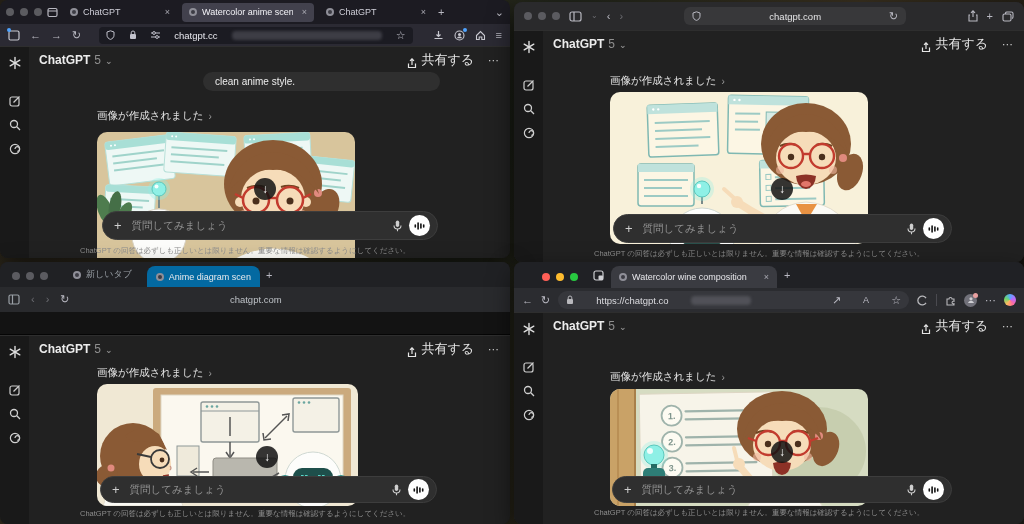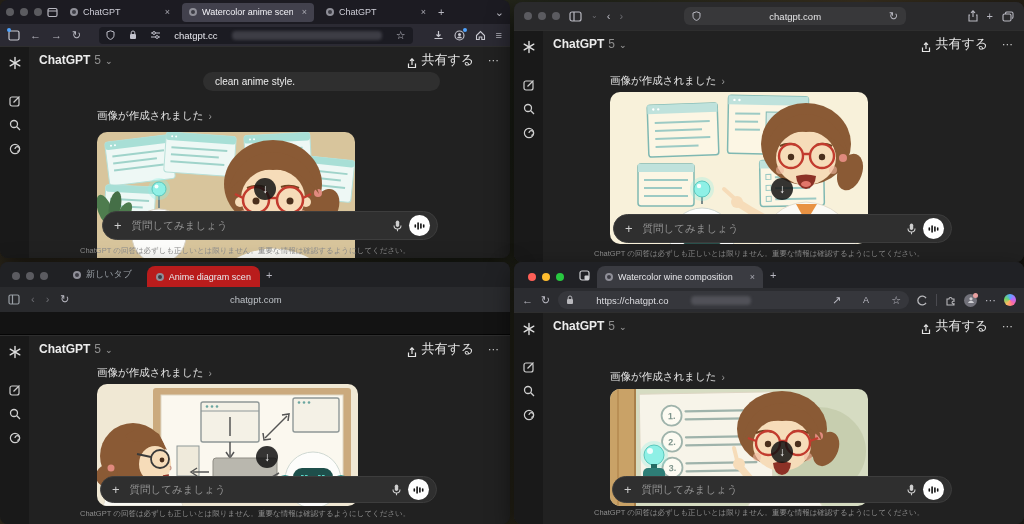--- a/index.html
+++ b/index.html
@@ -27,26 +27,26 @@
   .ff-url{display:flex;align-items:center;gap:14px;height:17px;width:300px;margin-left:8px;
           background:#1b1b22;border-radius:4px;padding:0 7px;font-size:9.5px;color:#e8e8ee;}
   .blurbar{height:9px;border-radius:4px;background:rgba(150,150,160,.28);filter:blur(1.5px);}
   
   .saf-bar{display:flex;align-items:center;height:28px;background:#2a2a2c;padding:0 10px;gap:9px;}
   .saf-cap{display:flex;align-items:center;gap:6px;height:18px;width:206px;margin:0 auto;
            background:#38383a;border-radius:6px;padding:0 8px;font-size:9.5px;color:#e4e4e6;justify-content:space-between;}
   
   .cr-tabs{display:flex;align-items:flex-end;height:25px;background:#202124;padding:0 8px;gap:6px;color:#c9cdd1;}
   .crtab{display:flex;align-items:center;gap:5px;height:21px;padding:0 9px;font-size:9px;color:#9aa0a6;}
-  .crtab.active{background:#b91c1c;border-radius:8px 8px 0 0;color:#e8eaed;}
+  .crtab.active{background:#0369a1;border-radius:8px 8px 0 0;color:#e8eaed;}
   .cr-bar{display:flex;align-items:center;height:25px;background:#292a2d;padding:0 8px;gap:11px;color:#9aa0a6;}
   .cr-url{flex:1;text-align:center;font-size:9.5px;color:#bdc1c6;}
   .cr-band{height:22px;background:#131313;border-bottom:1px solid #050505;}
   
-  .ed-tabs{display:flex;align-items:flex-end;height:26px;background:#202125;padding:0 10px;gap:7px;color:#cfd0d4;}
+  .ed-tabs{display:flex;align-items:flex-end;height:26px;background:#202125;padding:0 24px;gap:7px;color:#cfd0d4;}
   .edtab{display:flex;align-items:center;gap:5px;height:22px;width:150px;padding:0 8px;
          background:#3a3b41;border-radius:8px 8px 0 0;font-size:9px;color:#e6e6ea;}
   .ed-bar{display:flex;align-items:center;height:24px;background:#2b2c30;padding:0 8px;gap:8px;}
   .ed-cap{display:flex;align-items:center;gap:22px;height:18px;flex:1;background:#36373c;
           border-radius:9px;padding:0 8px;font-size:9.5px;color:#dcdce0;}
   .copilot{width:12px;height:12px;border-radius:50%;flex:none;
            background:conic-gradient(#57a8ff,#b86bff,#ff6b9d,#ffb95e,#69d66b,#57a8ff);}
   .avatar{width:13px;height:13px;border-radius:50%;background:#71717a;position:relative;flex:none;display:flex;align-items:center;justify-content:center;}
   .avatar:after{content:"";position:absolute;right:-1px;top:-1px;width:5px;height:5px;border-radius:50%;background:#e8a0a0;}
   .vdiv{width:1px;height:12px;background:#4a4a50;}

